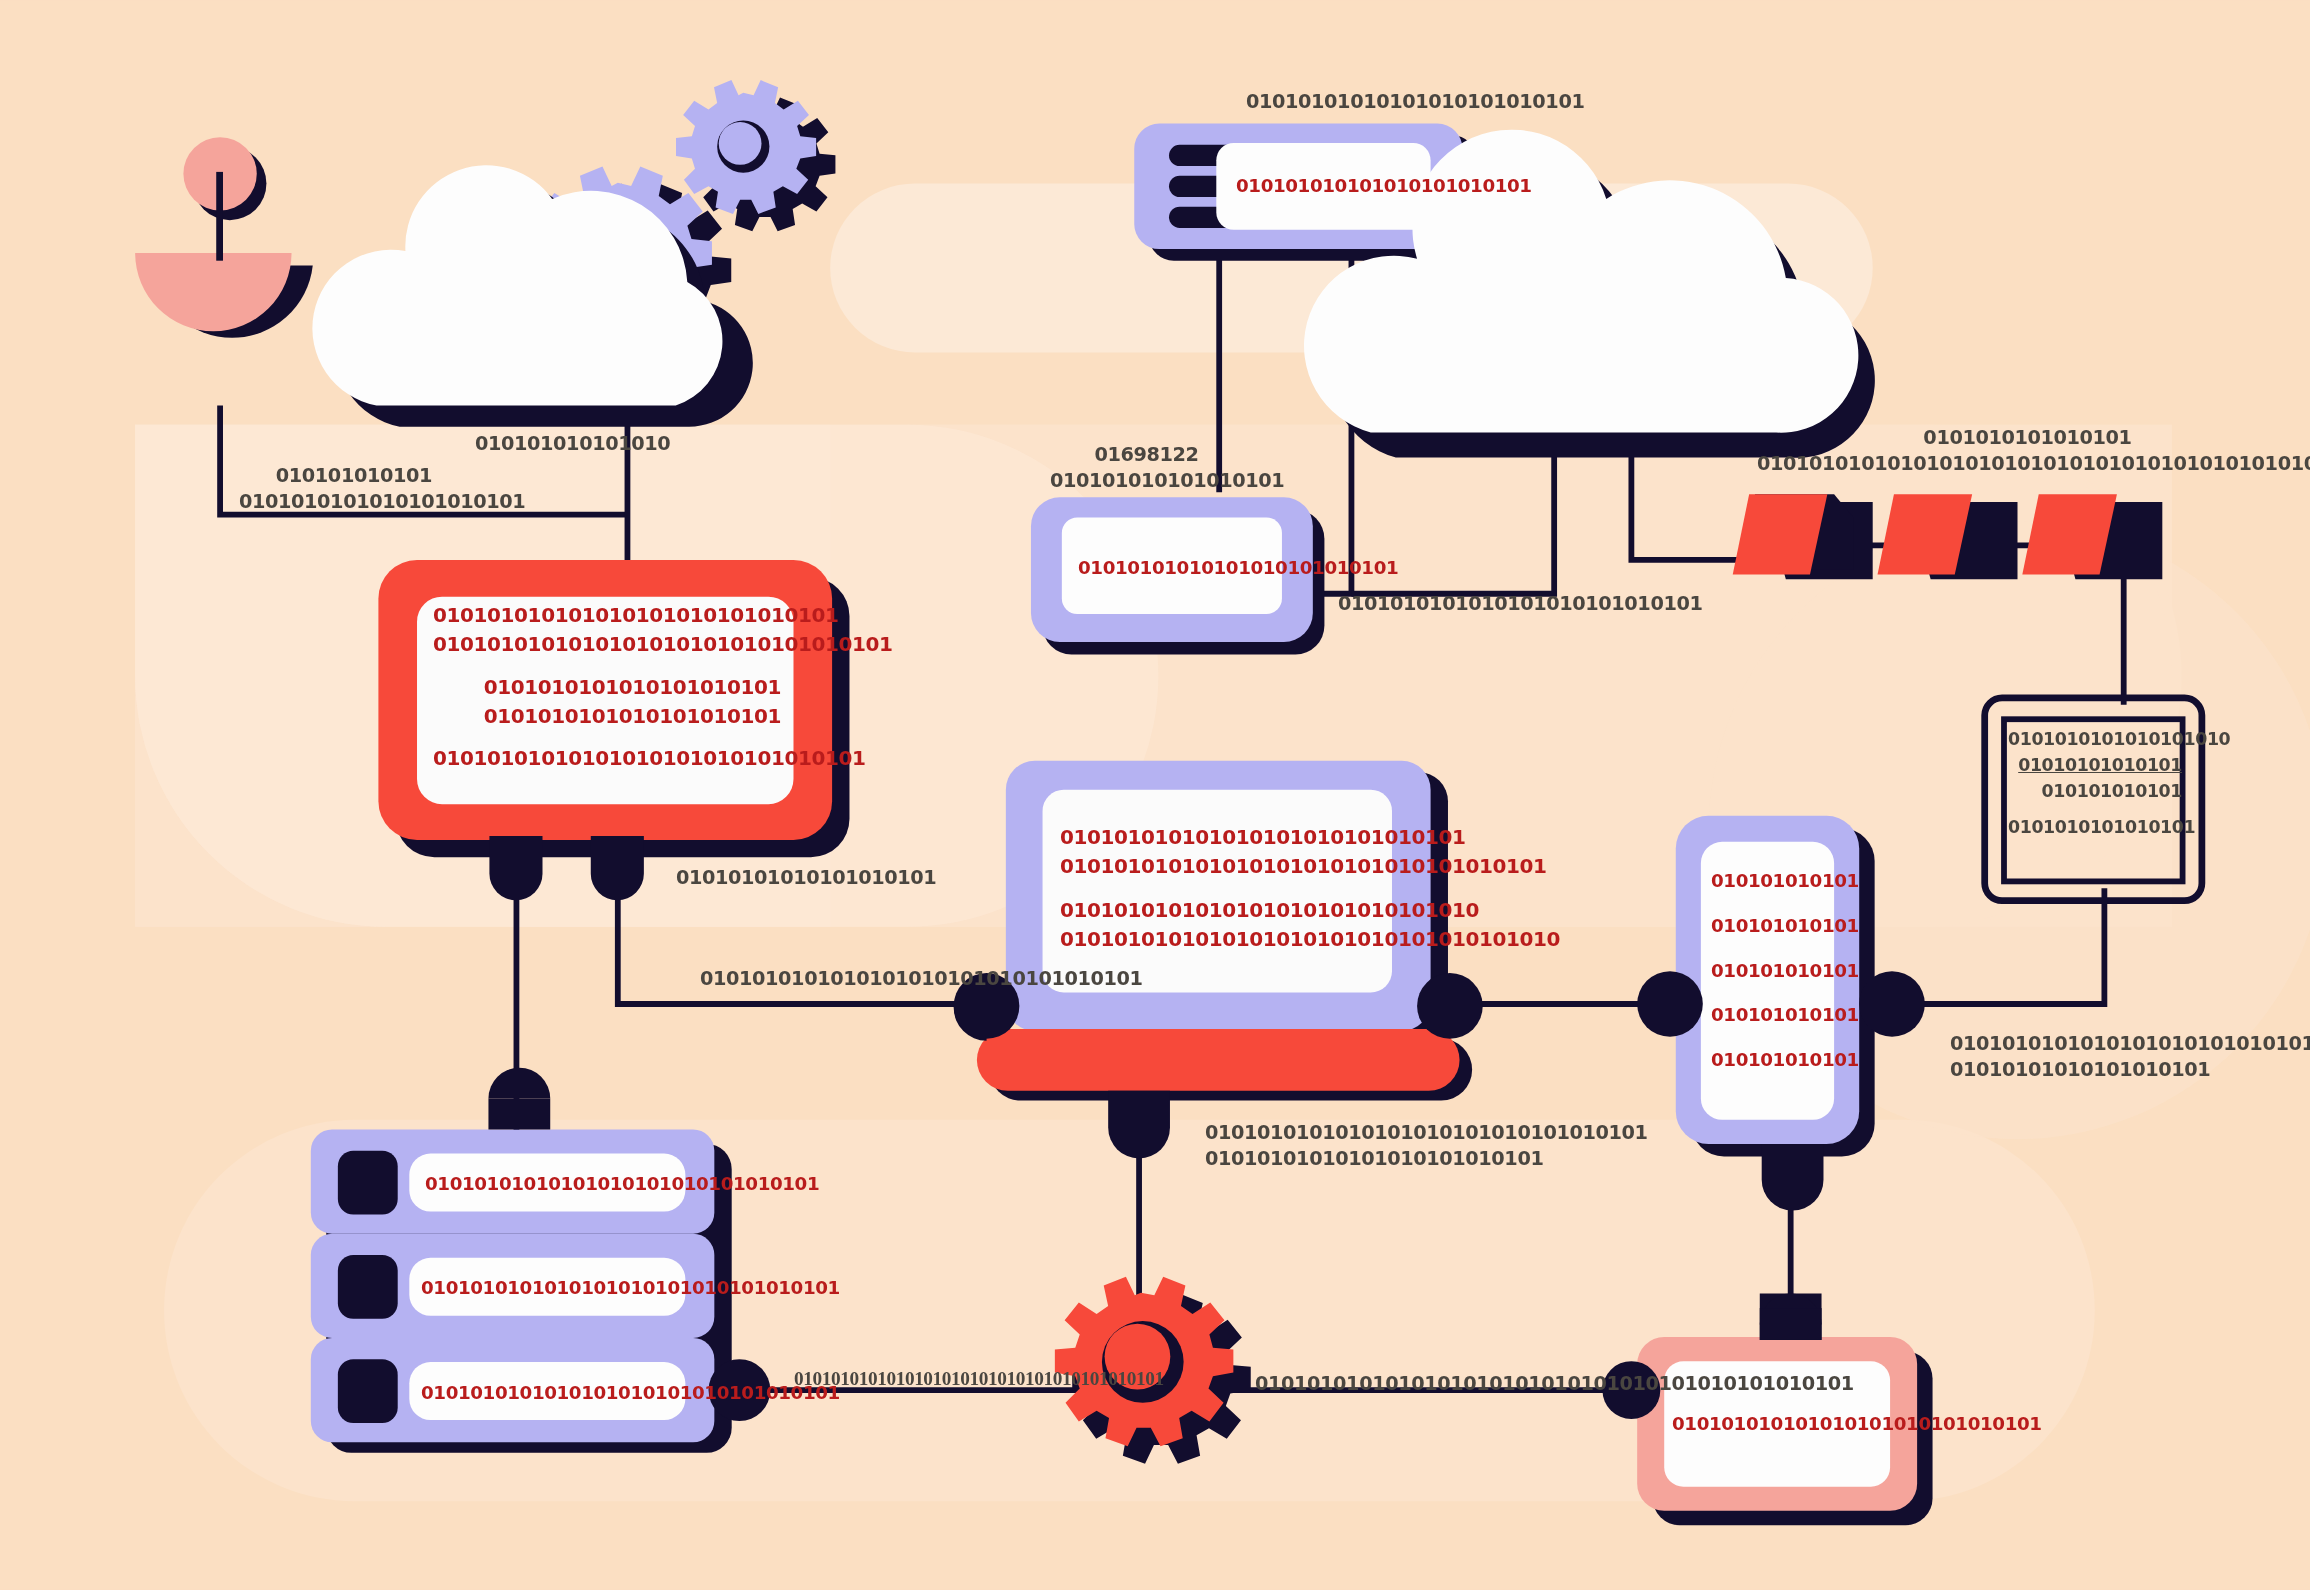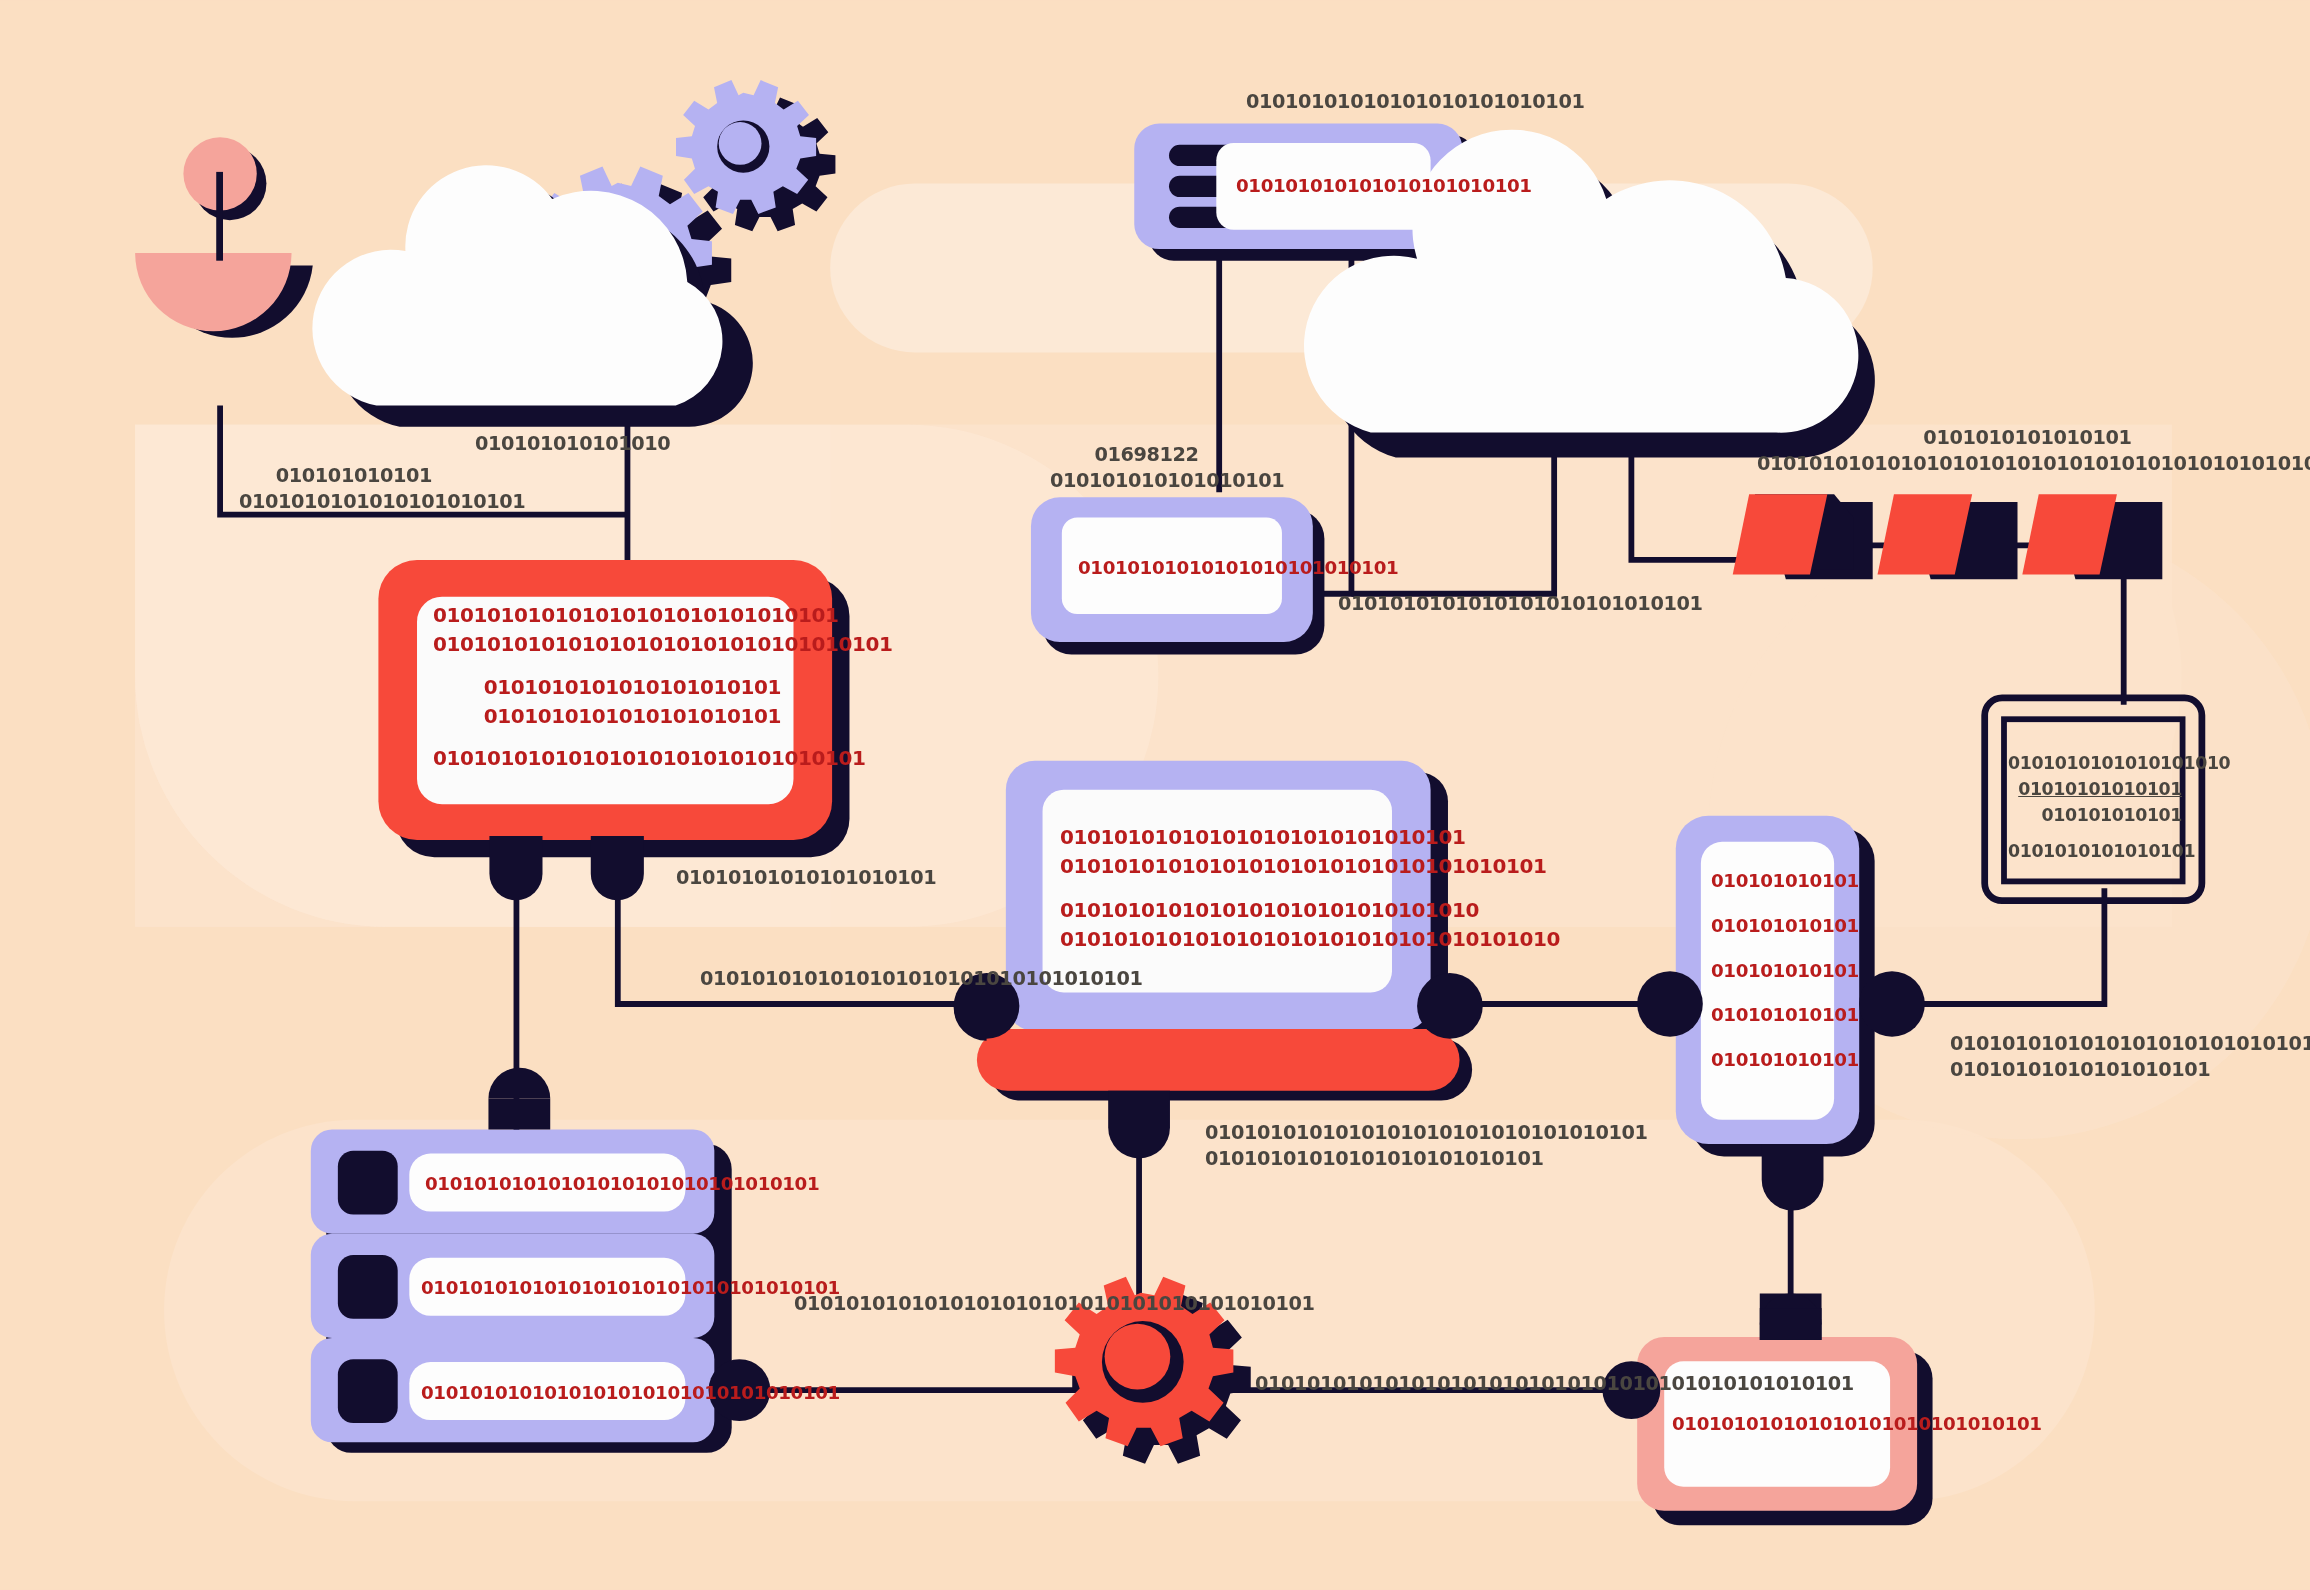--- a/index.html
+++ b/index.html
@@ -27,21 +27,21 @@
     position: absolute;
     font-family: "DejaVu Sans", sans-serif;
     font-weight: 700;
     color: #4a4640;
     white-space: nowrap;
     letter-spacing: -0.4px;
     line-height: 1.35;
   }
   .bintext.screen { color: #b91c1c; }
   .lbl { font-size: 19.3px; }
-  .lbl-sm { font-size: 17.4px; margin-top: 24px; }
+  .lbl-sm { font-size: 17.4px; }
   .scr { font-size: 20px; }
   .scr-sm { font-size: 18.3px; }
   .stack { position: absolute; }
   .stack div { white-space: nowrap; }
 </style>
 </head>
 <body>
 
 <div id="stage">
 
@@ -329,19 +329,19 @@
 
   <div class="bintext lbl stack" style="left:1950px; top:1031px; width:251px;">
     <div style="text-align:left;">01010101010101010101010101010</div>
     <div style="text-align:right;">01010101010101010101</div>
   </div>
 
   <div class="bintext scr-sm screen" style="left:425px; top:1172px;">01010101010101010101010101010101</div>
   <div class="bintext scr-sm screen" style="left:421px; top:1276px;">0101010101010101010101010101010101</div>
   <div class="bintext scr-sm screen" style="left:421px; top:1381px;">0101010101010101010101010101010101</div>
 
-  <div class="bintext lbl" style="left:794px; top:1291px;">0101010101010101010101010101010101010101</div>
+  <div class="bintext lbl" style="left:794px; top:1366px;font-family:Liberation Serif, serif;">0101010101010101010101010101010101010101</div>
   <div class="bintext lbl" style="left:1255px; top:1371px;">0101010101010101010101010101010101010101010101</div>
 
   <div class="bintext scr-sm screen" style="left:1672px; top:1412px;">010101010101010101010101010101</div>
 
 </div>
 
 
 </body></html>

